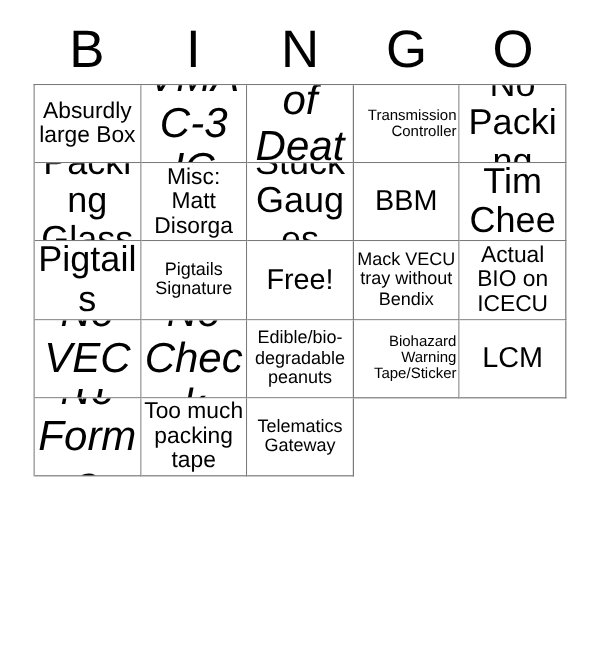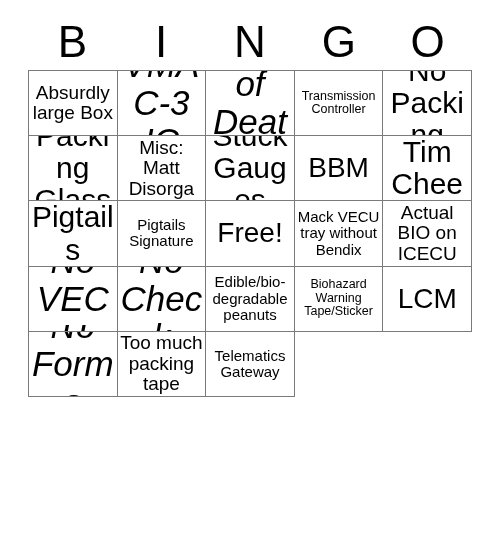--- a/index.html
+++ b/index.html
@@ -80,26 +80,26 @@
     width: 100%;
     line-height: 1.08;
     word-wrap: break-word;
     overflow-wrap: break-word;
     hyphens: none;
     font-family: "Liberation Sans", sans-serif;
     color: #000000;
   }
 
   
-  .size-xxl .cell-text { font-size: 28px; }
+  .size-xxl .cell-text { font-size: 24px; }
   .size-xl  .cell-text { font-size: 35px; font-style: italic; }
   .size-l   .cell-text { font-size: 30px; }
   .size-m   .cell-text { font-size: 19px; }
   .size-s   .cell-text { font-size: 15px; }
-  .size-xs  .cell-text { font-size: 12.5px; }
+  .size-xs  .cell-text { font-size: 12.5px; text-align: right; }
   .size-xxs .cell-text { font-size: 11px; }
 </style>
 </head>
 <body>
 
 <div id="card">
 
   <div id="bingo-header">
     <div class="header-letter">B</div>
     <div class="header-letter">I</div>

